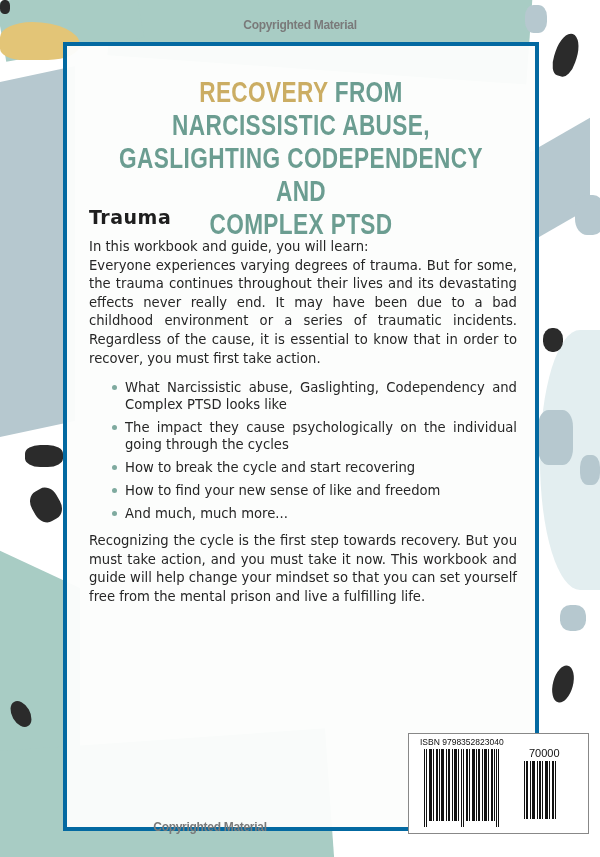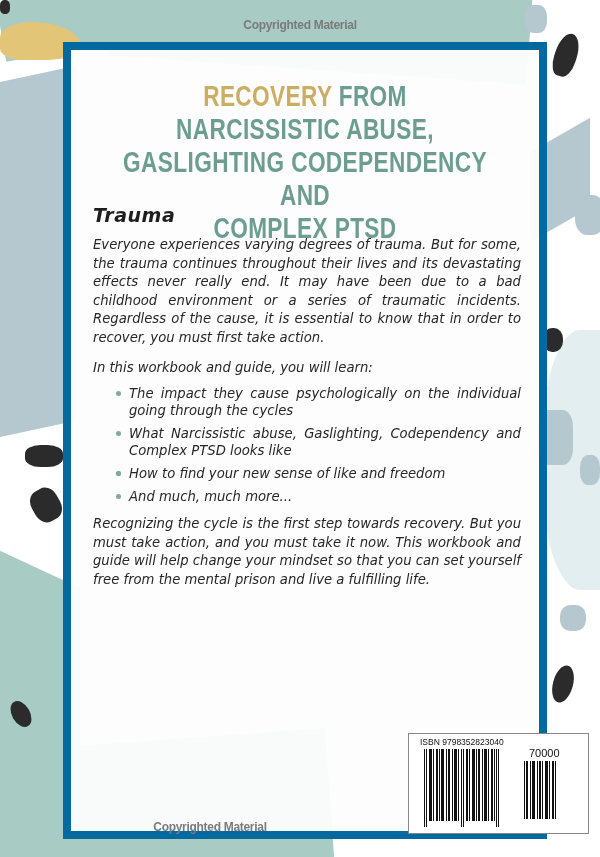--- a/index.html
+++ b/index.html
@@ -14,30 +14,30 @@
   .grey { background:#b6c8cf; }
   .dark { background:#2b2b2b; }
   .gold { background:#e3c577; }
   .copyright {
     position:absolute; left:0; width:600px; text-align:center;
     font-family:"Liberation Sans", sans-serif; font-weight:bold;
     font-size:12px; color:#7a7a7a; letter-spacing:-0.3px;
   }
   .frame {
     position:absolute; left:63px; top:42px; width:468px; height:781px;
-    border:8px solid #0369a1; background:rgba(252,253,252,0.96);
+    border:4px solid #0369a1; background:rgba(252,253,252,0.96);
   }
   .title {
     position:absolute; left:0; width:100%; top:30px; text-align:center;
     font-family:"Liberation Sans Narrow","Liberation Sans", sans-serif;
     font-weight:bold; font-size:29px; line-height:33px; color:#6b9d91;
     transform:scaleX(0.78); transform-origin:center top; letter-spacing:0.5px;
   }
   .title .accent { color:#cbad63; }
-  .content { position:absolute; left:22px; top:154px; width:428px; color:#222;font-style:italic; }
+  .content { position:absolute; left:22px; top:160px; width:428px; color:#222; }
   .h2 { font-weight:bold; font-size:19px; letter-spacing:0.5px; color:#1e1e1e; margin:0 0 10px 0; }
   .p { font-size:13.2px; line-height:18.6px; text-align:justify; margin:0 0 11px 0; color:#262626; }
   ul { list-style:none; margin:8px 0 10px 0; padding:0 0 0 36px; }
   li { position:relative; font-size:13.2px; line-height:17px; margin-bottom:6px; text-align:justify; color:#262626; }
   li .dot { position:absolute; left:-13px; top:6px; width:5px; height:5px; border-radius:50%; background:#7faa9f; }
   .cta { font-weight:bold; font-size:15.5px; letter-spacing:0.6px; margin-top:14px; color:#222; }
   .barcode {
     position:absolute; left:408px; top:733px; width:181px; height:101px;
     background:#fff; border:1px solid #888; box-sizing:border-box;
     font-family:"Liberation Sans", sans-serif; color:#111;
@@ -88,26 +88,26 @@
 
 <div class="frame">
   <div class="title">
     <div><span class="accent">RECOVERY</span><span> FROM NARCISSISTIC ABUSE,</span></div>
     <div>GASLIGHTING CODEPENDENCY AND</div>
     <div>COMPLEX PTSD</div>
   </div>
 
   <div class="content">
     <div class="h2">Trauma</div>
+    <p class="p" style="margin-bottom:0;">In this workbook and guide, you will learn:</p>
     <p class="p">Everyone experiences varying degrees of trauma. But for some, the trauma continues throughout their lives and its devastating effects never really end. It may have been due to a bad childhood environment or a series of traumatic incidents. Regardless of the cause, it is essential to know that in order to recover, you must first take action.</p>
-    <p class="p" style="margin-bottom:0;">In this workbook and guide, you will learn:</p>
     <ul>
+      <li><span class="dot"></span><span>What Narcissistic abuse, Gaslighting, Codependency and Complex PTSD looks like</span></li>
       <li><span class="dot"></span><span>The impact they cause psychologically on the individual going through the cycles</span></li>
-      <li><span class="dot"></span><span>What Narcissistic abuse, Gaslighting, Codependency and Complex PTSD looks like</span></li>
-      <li><span class="dot"></span></li>
+      <li><span class="dot"></span><span>How to break the cycle and start recovering</span></li>
       <li><span class="dot"></span><span>How to find your new sense of like and freedom</span></li>
       <li><span class="dot"></span><span>And much, much more...</span></li>
     </ul>
     <p class="p">Recognizing the cycle is the first step towards recovery. But you must take action, and you must take it now. This workbook and guide will help change your mindset so that you can set yourself free from the mental prison and live a fulfilling life.</p>
   </div>
 </div>
 
 <div class="barcode">
   <div class="isbn-label">ISBN 9798352823040</div>
   <div class="addon-label">70000</div>

